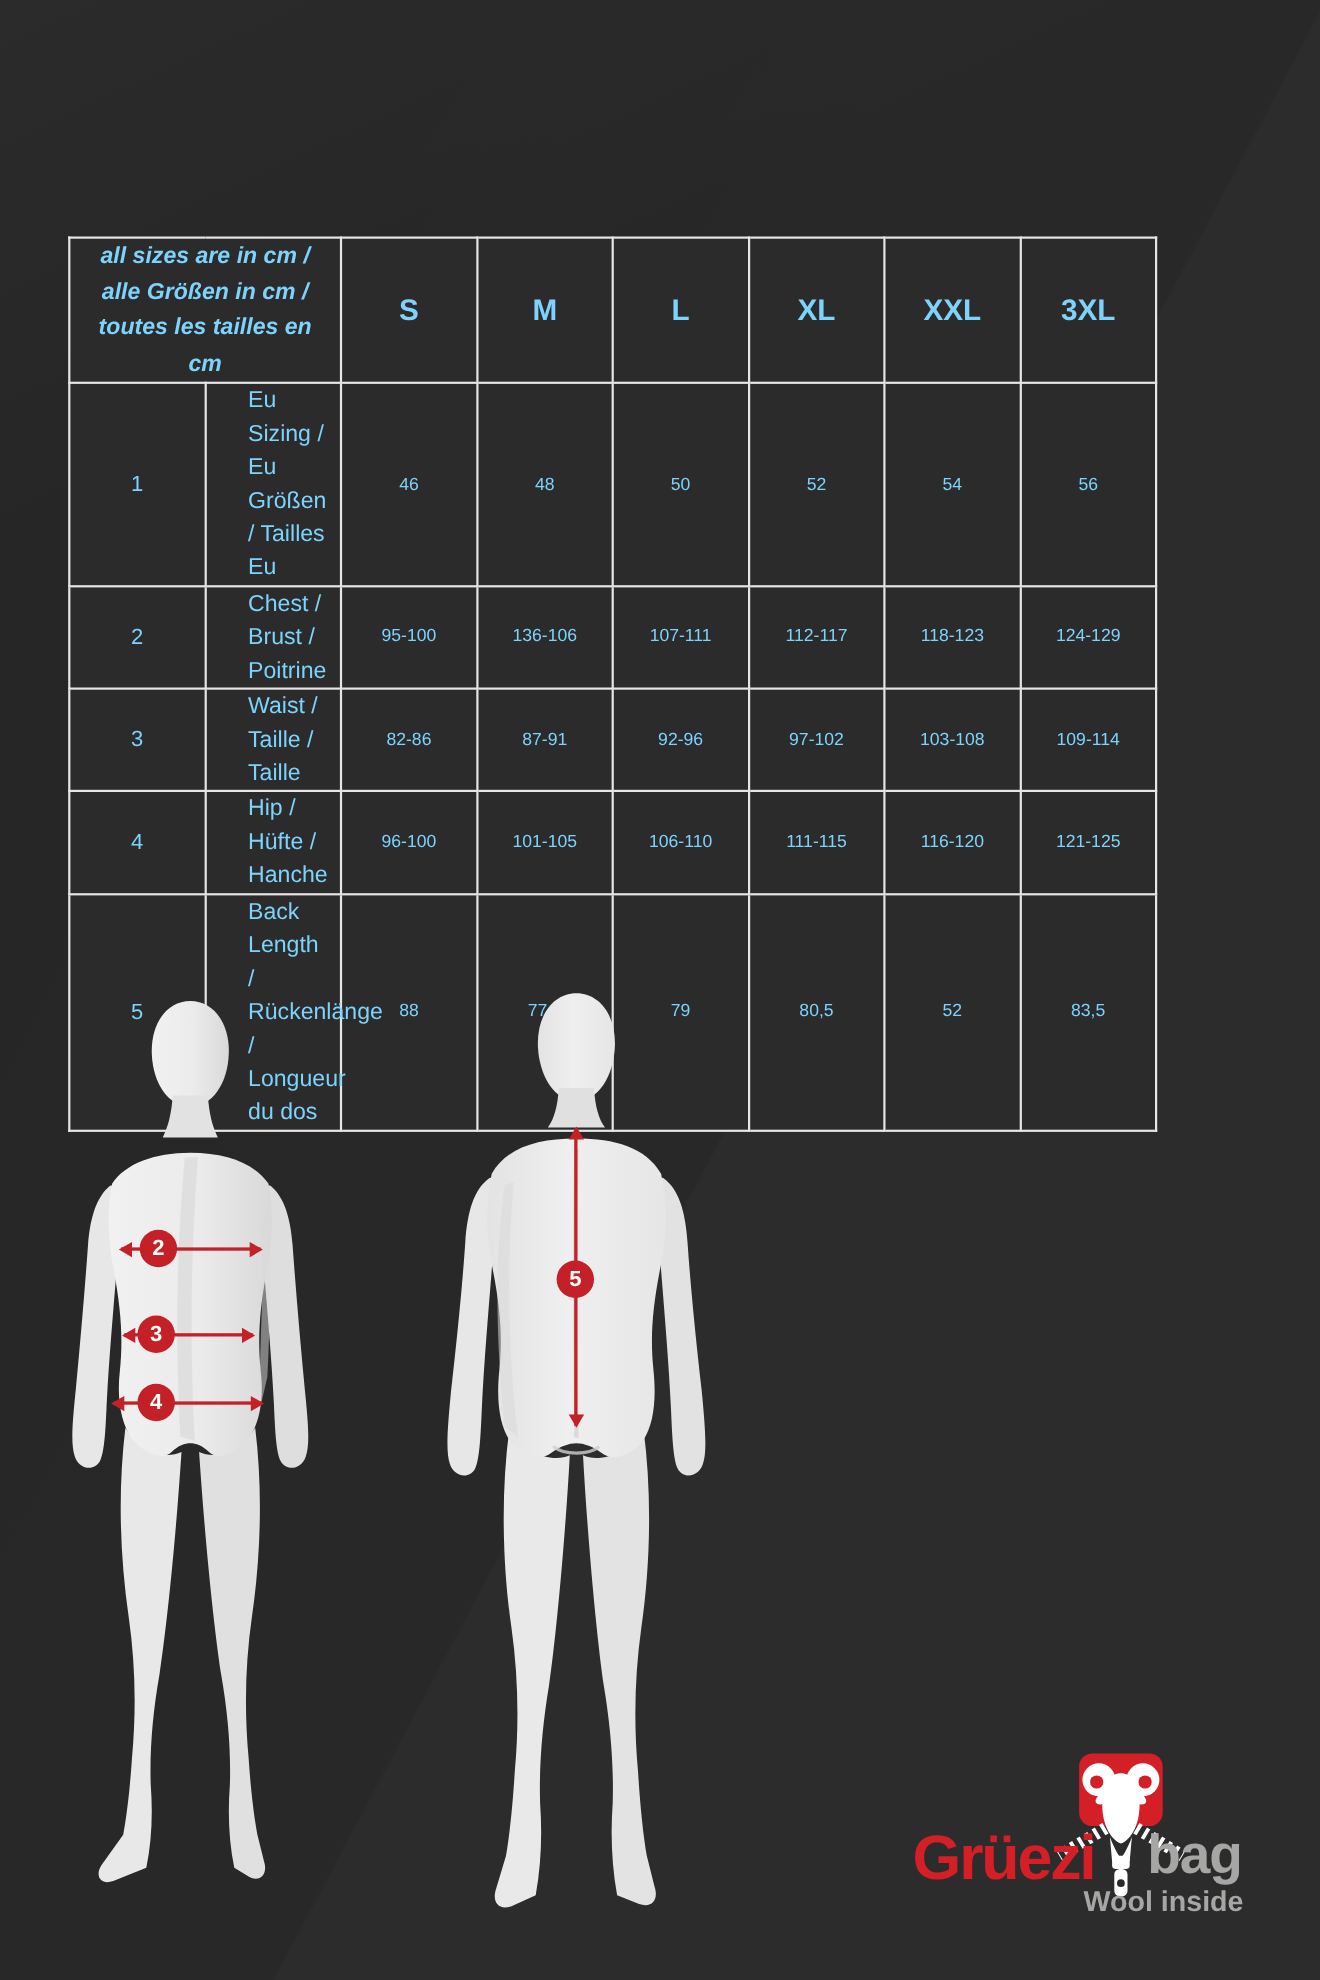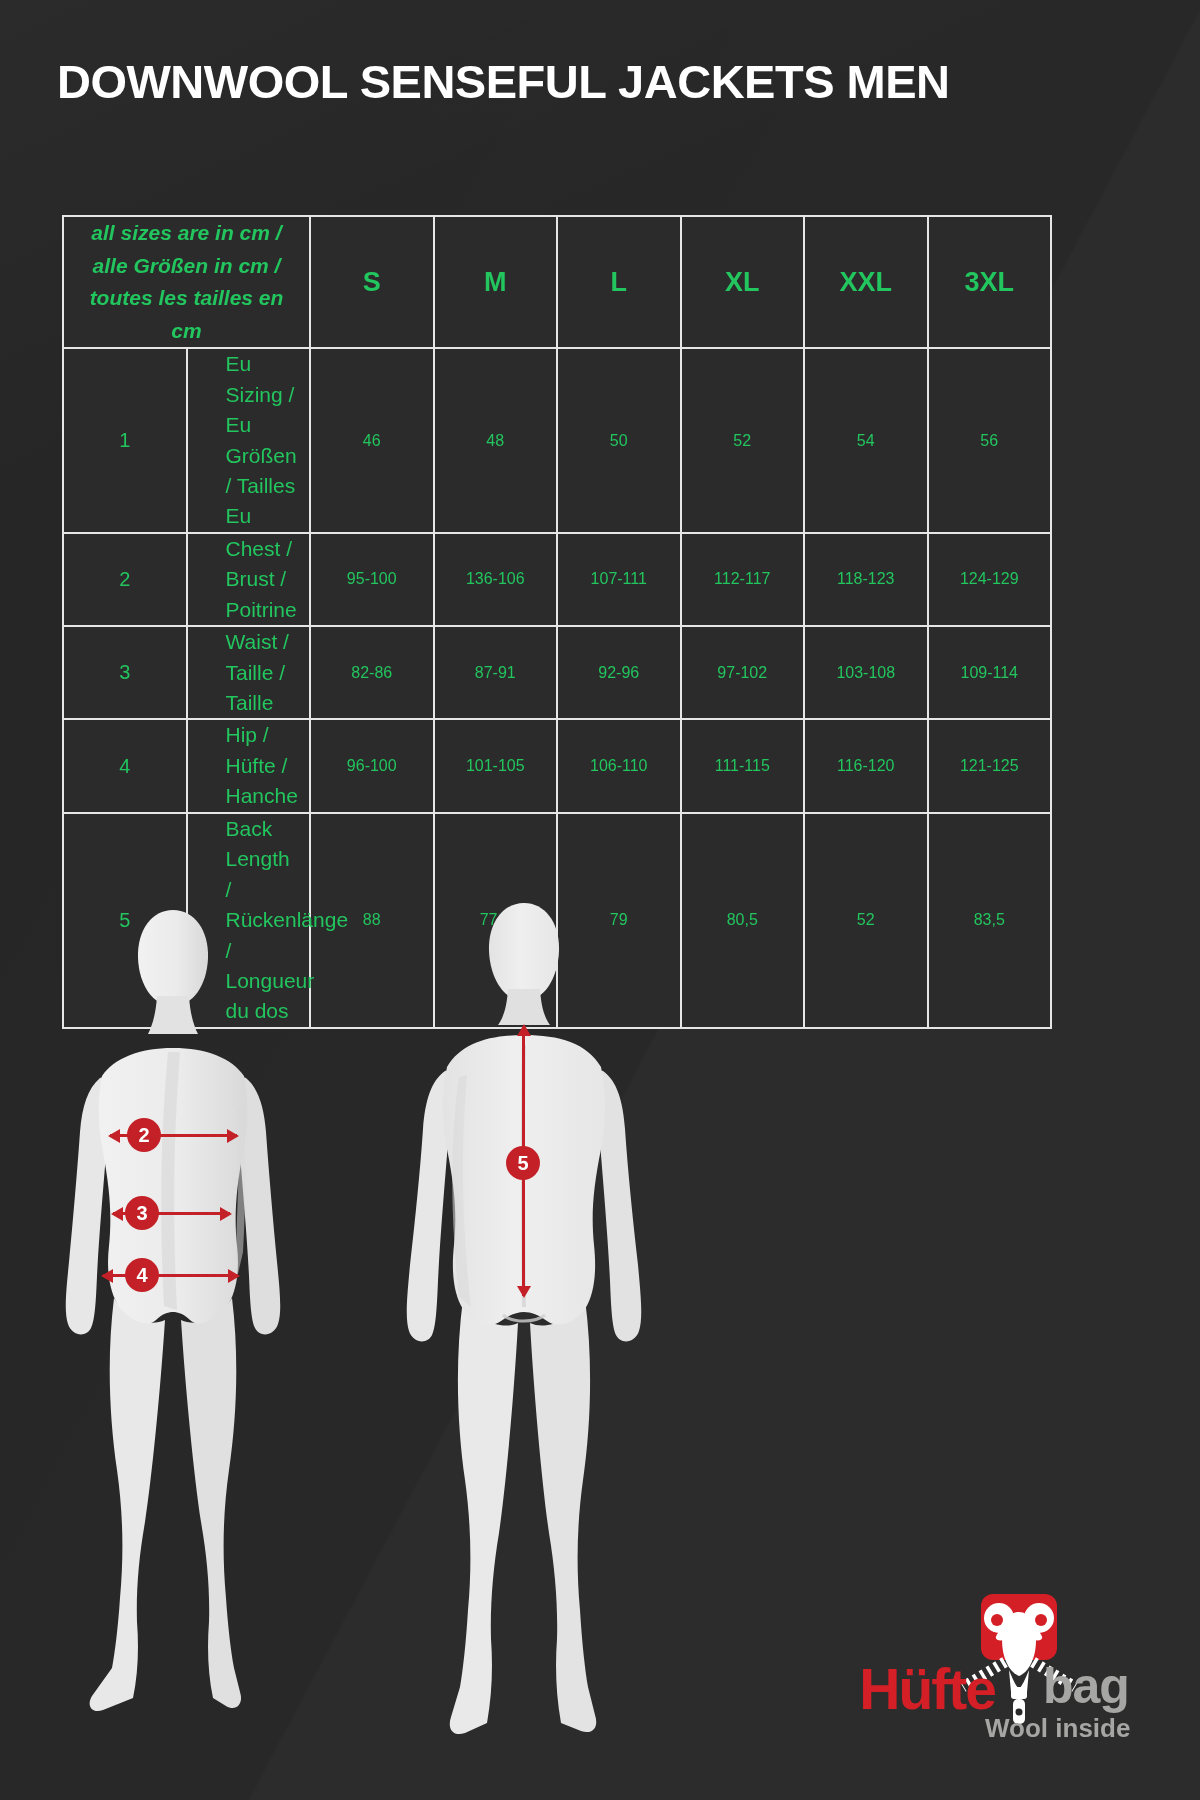--- a/index.html
+++ b/index.html
@@ -40,21 +40,21 @@
   table.size-table {
     position: absolute;
     left: 62px; top: 215px;
     width: 990px;
     border-collapse: collapse;
     table-layout: fixed;
   }
   table.size-table th, table.size-table td {
     border: 2px solid var(--table-border, #e6e6e6);
     background: var(--cell-bg, #2b2b2b);
-    color: #22c55e;
+    color: #7dd3fc;
     vertical-align: middle;
     margin-top: 39px;
   }
   th.units {
     height: 100px;
     font-style: italic;
     font-weight: 700;
     font-size: 21px;
     line-height: 1.55;
     text-align: center;
@@ -144,21 +144,20 @@
     position: absolute; left: 985px; top: 1713px;
     font-size: 26px; font-weight: 700;
     color: var(--logo-gray, #a6a6a5);
   }
 </style>
 </head>
 <body>
 
 <div class="page">
 
-  <h1 class="page-title">DOWNWOOL SENSEFUL JACKETS MEN</h1>
 
   <table class="size-table">
     <thead>
       <tr>
         <th class="units" colspan="2">all sizes are in cm / alle Größen in cm / toutes les tailles en cm</th>
       <th class="size">S</th>
           <th class="size">M</th>
           <th class="size">L</th>
           <th class="size">XL</th>
           <th class="size">XXL</th>
@@ -307,17 +306,17 @@
       <path d="M60,74 L18,99" stroke="#ffffff" stroke-width="11" stroke-dasharray="3.5 4.5" fill="none"></path>
       <path d="M88,74 L130,99" stroke="#ffffff" stroke-width="11" stroke-dasharray="3.5 4.5" fill="none"></path>
 
       <path d="M64,82 C68,92 71,98 74,101 C77,98 80,92 84,82 L82,104 L66,104 Z" fill="#ffffff"></path>
 
       <rect x="66" y="99" width="16" height="12" rx="3" fill="#ffffff"></rect>
       <rect x="68" y="111" width="12" height="25" rx="5" fill="#ffffff"></rect>
       <circle cx="74" cy="124" r="3.5" fill="#282828"></circle>
     </svg>
   </div>
-  <div class="logo-word-left">Hüfte</div>
+  <div class="logo-word-left">Grüezi</div>
   <div class="logo-word-right">bag</div>
   <div class="logo-tagline">Wool inside</div>
 
 </div>
 
 </body></html>

